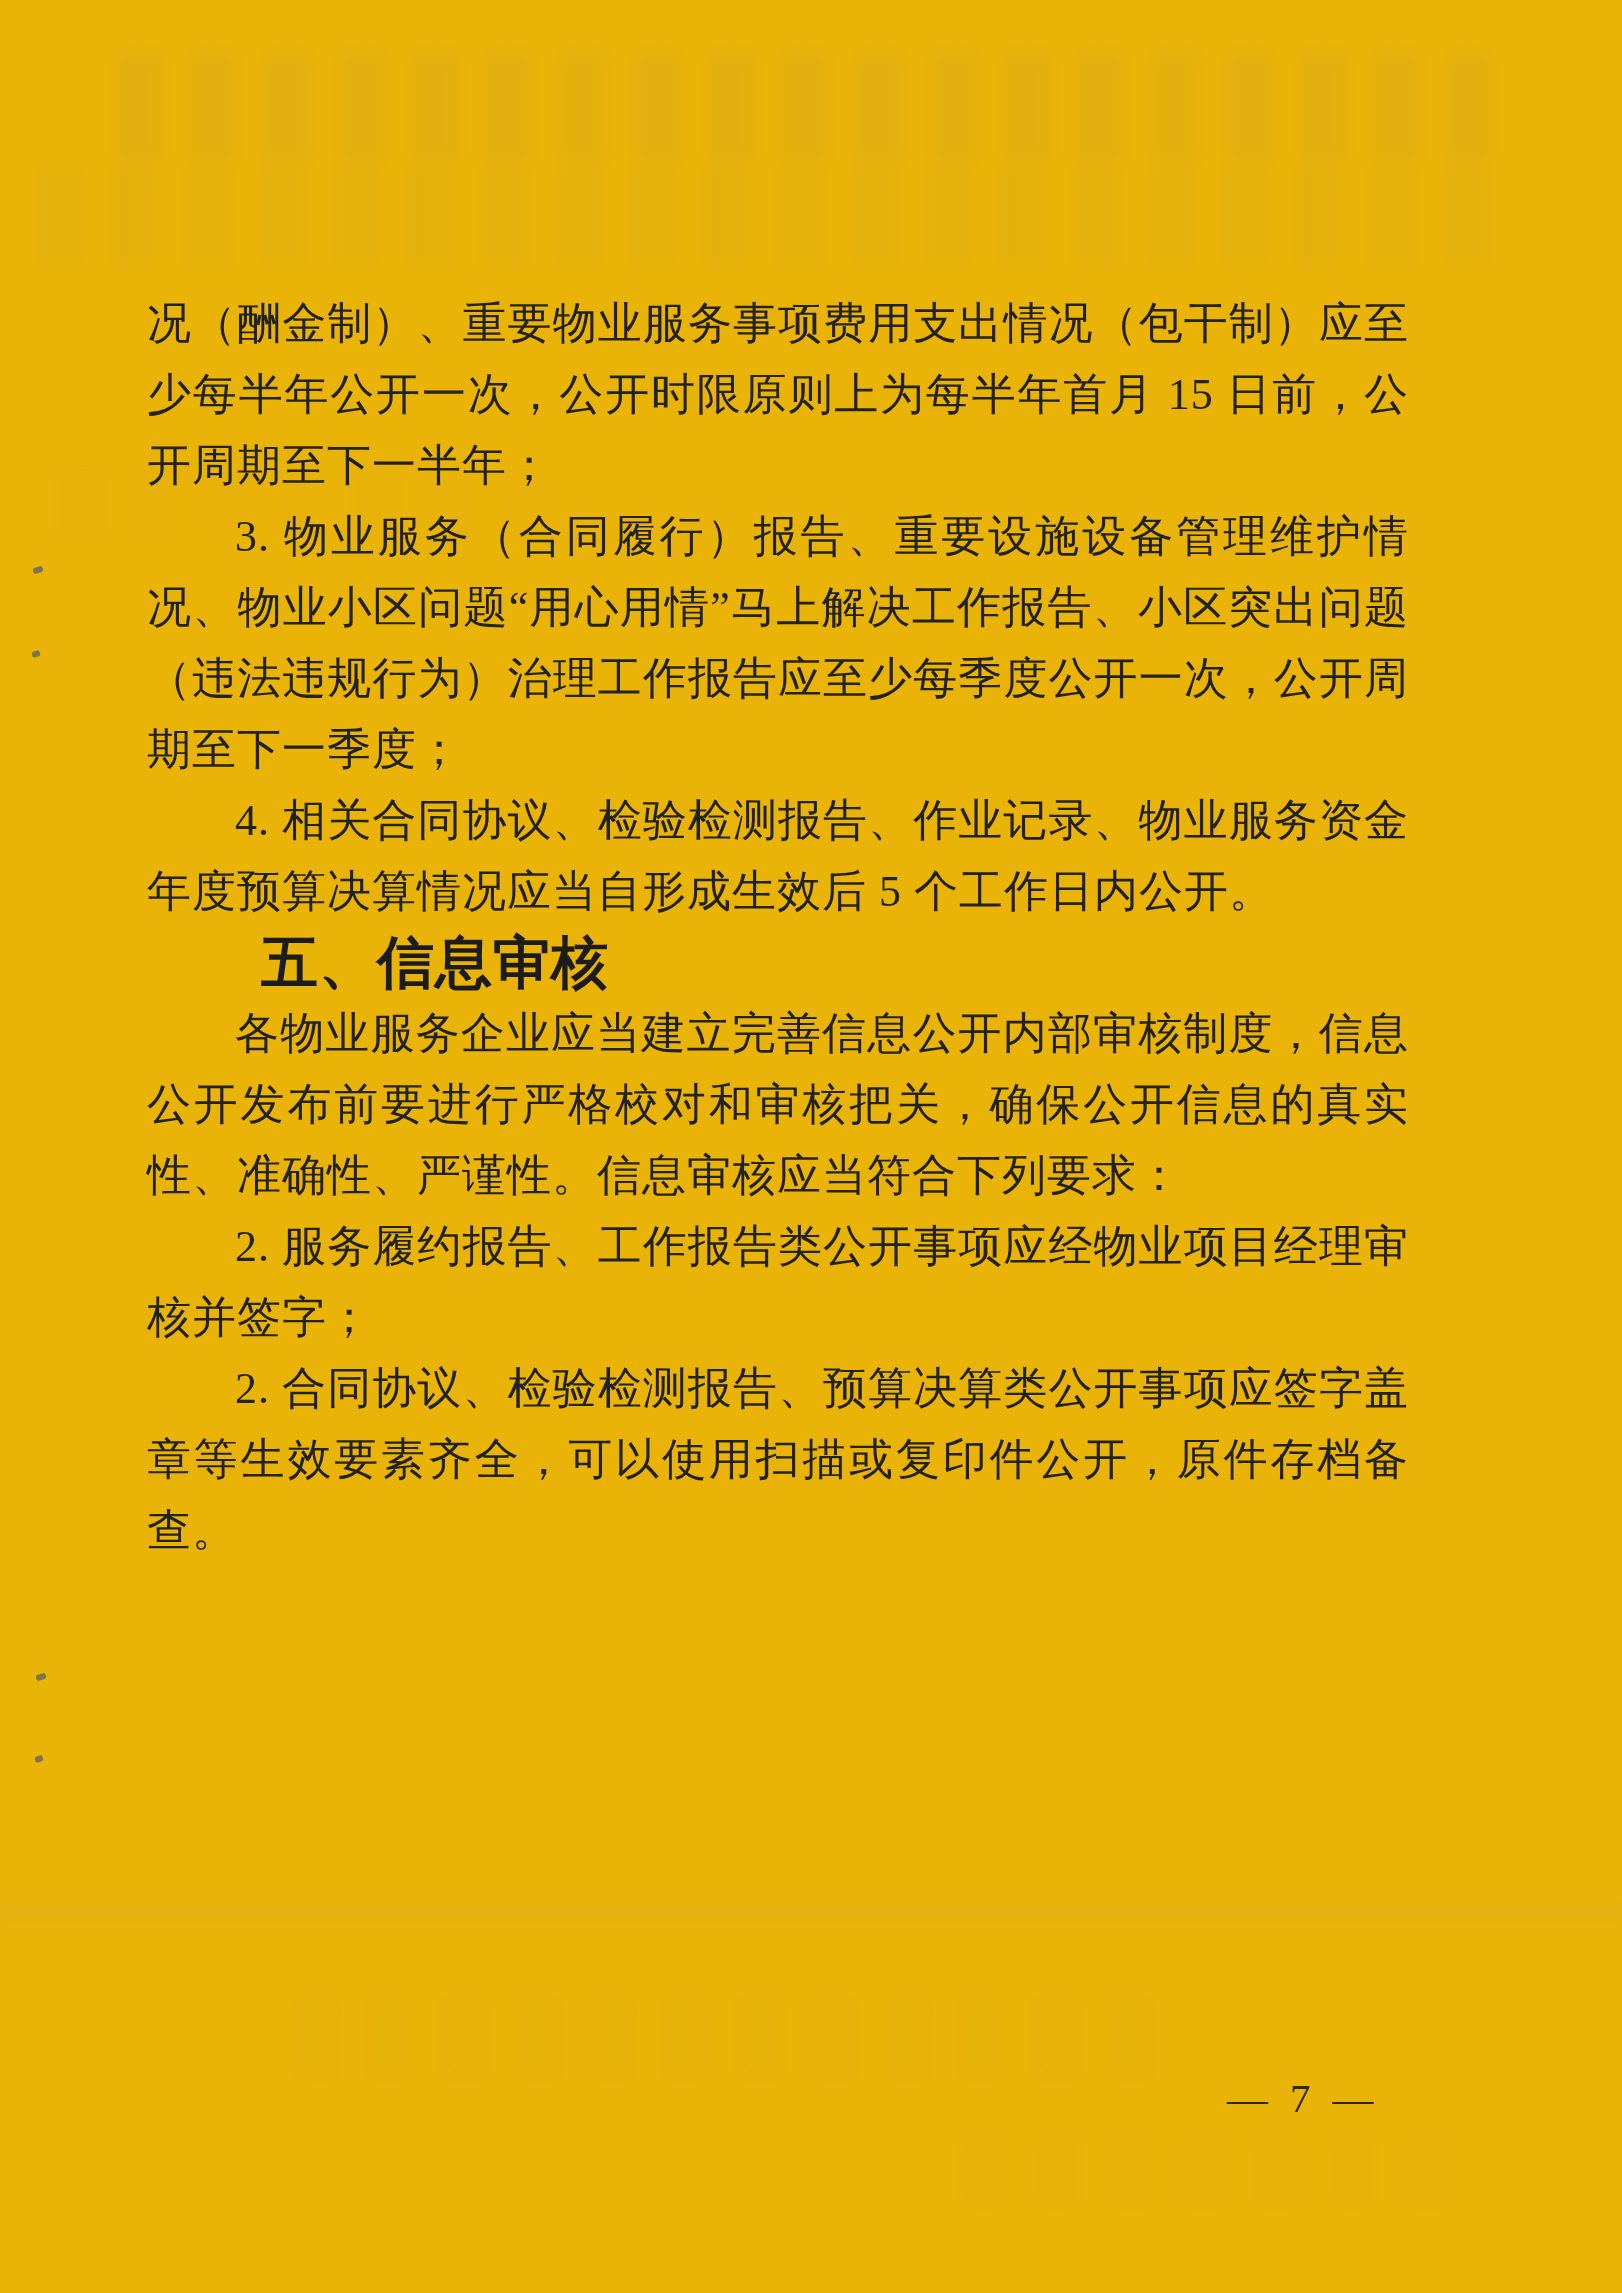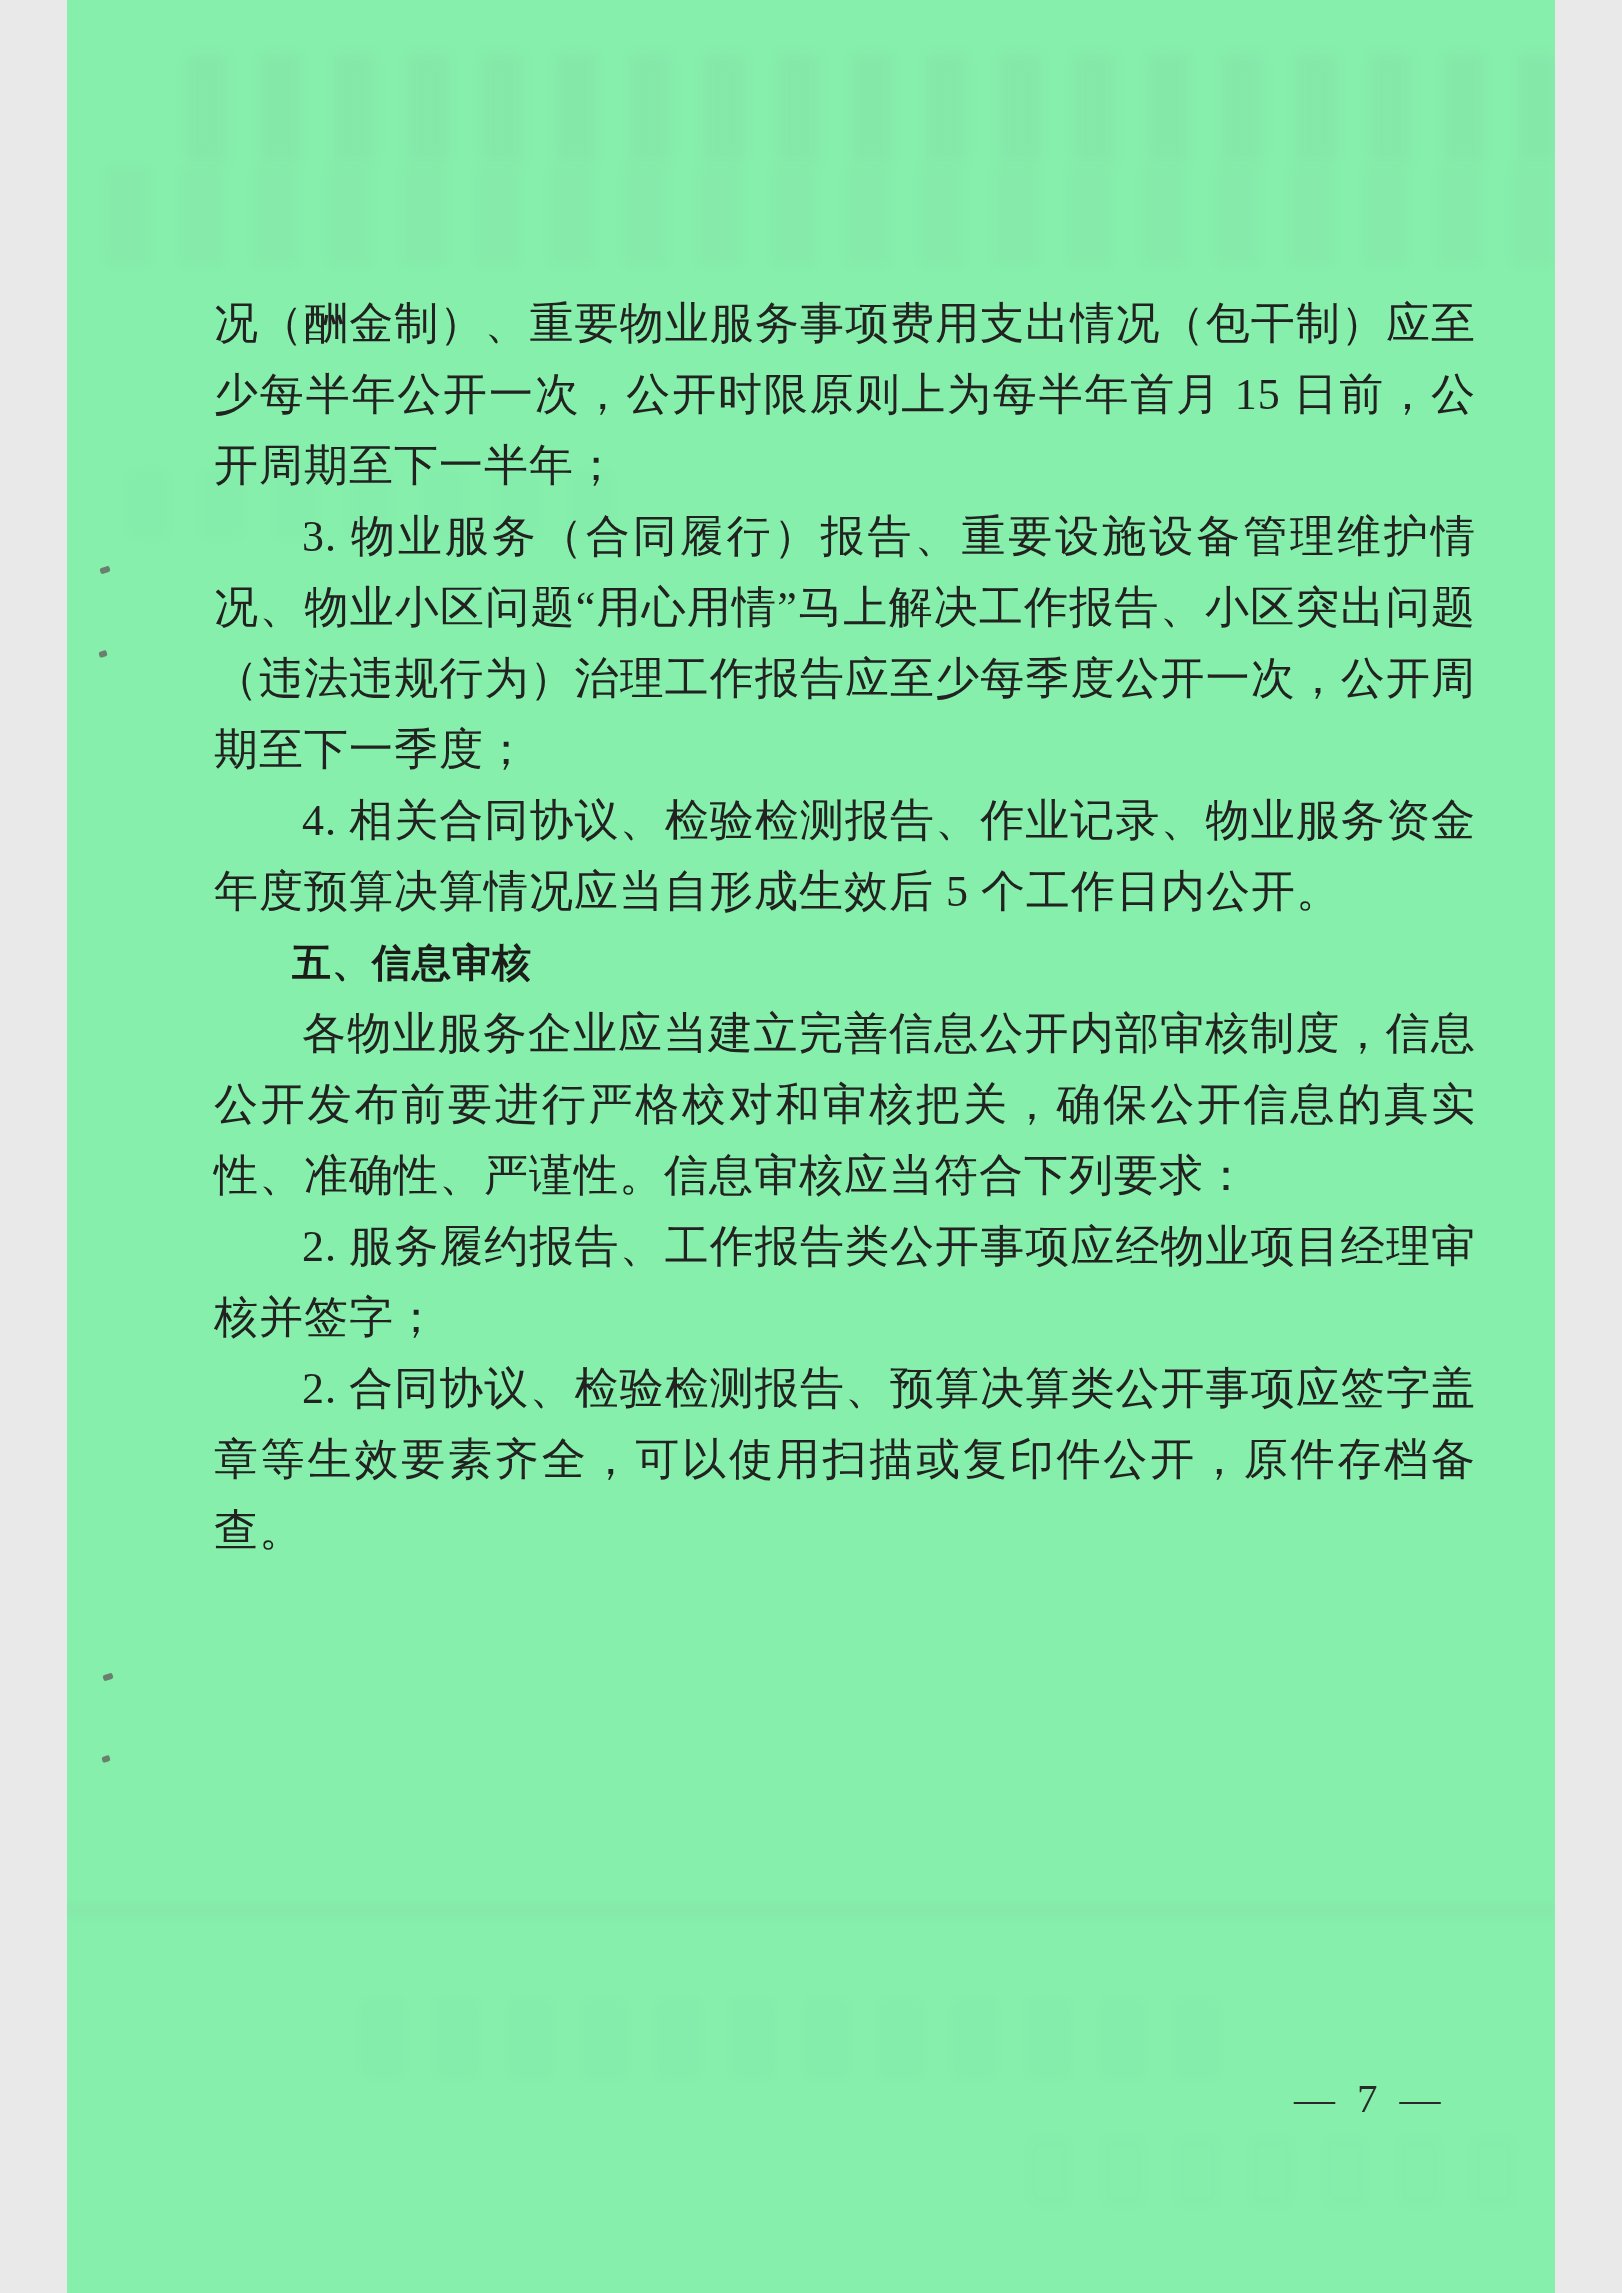--- a/index.html
+++ b/index.html
@@ -2,24 +2,24 @@
 <html lang="zh"><head>
 <meta charset="utf-8">
 <style>
   html, body {
     margin: 0;
     padding: 0;
     background: #e9e9e9;
   }
   .page {
     position: relative;
-    width: 1488px;
+    width: 1622px;
     height: 2294px;
     margin: 0 auto;
-    background: #86efac;
+    background: #eab308;
     overflow: hidden;
     font-family: "Liberation Serif", "DejaVu Serif", serif;
     color: #222321;
   }
 
   
   .text-block {
     position: absolute;
     left: 147px;
     top: 288px;
@@ -36,21 +36,21 @@
   }
   .para {
     font-weight: 400;
   }
   .para.ind {
     text-indent: 2em;
   }
   .heading {
     font-family: "Liberation Sans", "DejaVu Sans", sans-serif;
     font-weight: 700;
-    font-size: 39px;
+    font-size: 57px;
     text-indent: 2em;
     color: #1c1d1b;
   }
 
   
   .page-number {
     position: absolute;
     left: 1227px;
     top: 2074px;
     font-family: "Liberation Serif", "DejaVu Serif", serif;

